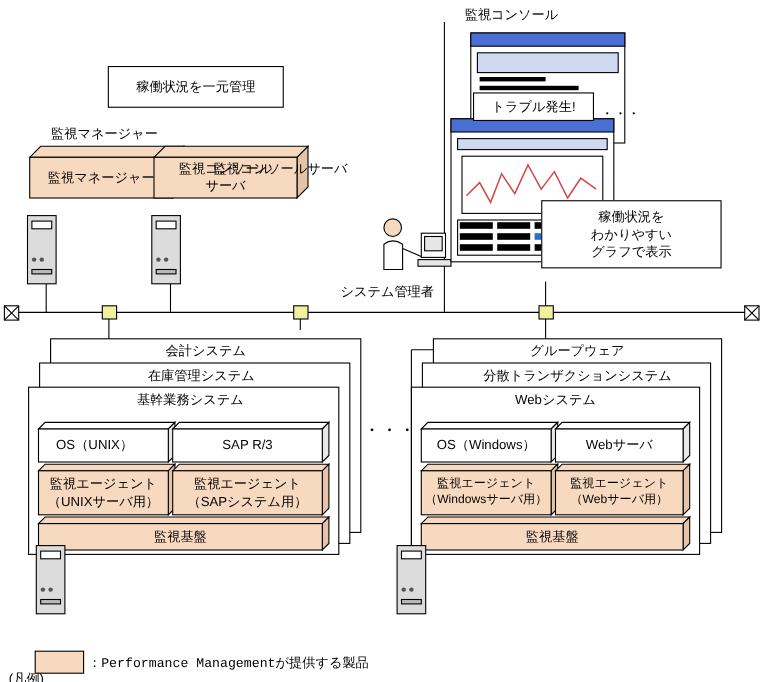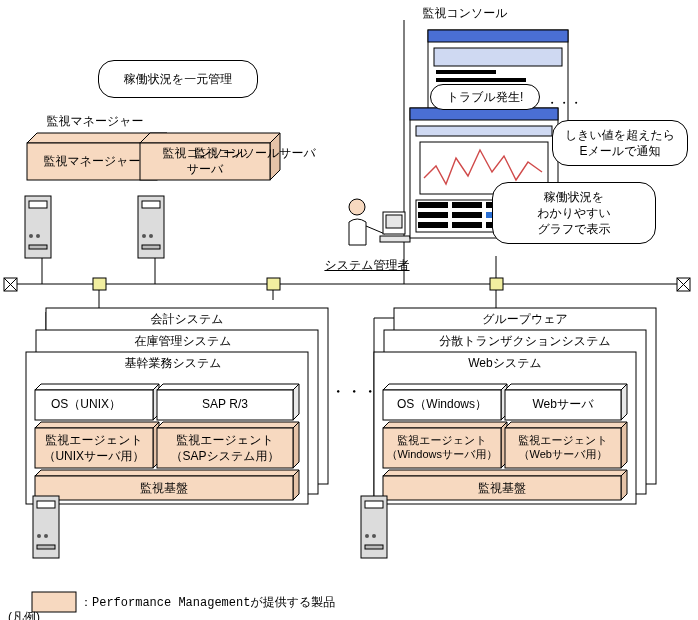--- a/index.html
+++ b/index.html
@@ -2,21 +2,21 @@
 <html><head>
 <meta charset="utf-8">
 <style>
   html,body{margin:0;padding:0;background:#ffffff;}
   body{width:698px;height:620px;position:relative;font-family:"Liberation Sans",sans-serif;color:#000;overflow:hidden;}
   #stage{position:absolute;left:0;top:0;width:698px;height:620px;}
   .abs{position:absolute;box-sizing:border-box;}
   .txt{font-size:12px;line-height:1.25;white-space:pre;}
   .ctr{text-align:center;}
   
-  .bubble{border:1px solid #000;background:#fff;border-radius:16px;display:flex;align-items:center;justify-content:center;text-align:center;font-size:12px;line-height:1.35;}
+  .bubble{border:1px solid #000;background:#fff;border-radius:0;display:flex;align-items:center;justify-content:center;text-align:center;font-size:12px;line-height:1.35;}
   svg{display:block;}
   .mono{font-family:"Liberation Mono",monospace;}
 </style>
 </head>
 <body>
 
 <div id="stage">
 
   <svg width="698" height="620" class="abs" style="left:0;top:0;">
 
@@ -181,36 +181,34 @@
   </svg>
 
   <div class="abs txt ctr" style="left:385px;top:6px;width:160px;">監視コンソール</div>
 
   <div class="abs bubble" style="left:98px;top:60px;width:160px;height:38px;">稼働状況を一元管理</div>
 
   <div class="abs bubble" style="left:430px;top:84px;width:110px;height:26px;">トラブル発生!</div>
 
   <div class="abs txt" style="left:546px;top:96px;">・・・</div>
 
-  <div class="abs bubble" style="left:552px;top:120px;width:136px;height:46px;white-space:pre-line;">しきい値を超えたら
-Eメールで通知</div>
 
   <div class="abs bubble" style="left:492px;top:182px;width:164px;height:62px;white-space:pre-line;">稼働状況を
 わかりやすい
 グラフで表示</div>
 
   <div class="abs txt ctr" style="left:10px;top:114px;width:170px;">監視マネージャー</div>
   <div class="abs txt ctr" style="left:160px;top:114px;width:190px;margin-top:32px;">監視コンソールサーバ</div>
 
   <div class="abs txt ctr" style="left:27px;top:154px;width:130px;">監視マネージャー</div>
 
   <div class="abs txt ctr" style="left:140px;top:146px;width:130px;white-space:pre-line;line-height:1.3;">監視コンソール
 サーバ</div>
 
-  <div class="abs txt ctr" style="left:302px;top:258px;width:130px;text-decoration:underline;">システム管理者</div>
+  <div class="abs txt ctr" style="left:287px;top:258px;width:130px;">システム管理者</div>
 
   <div class="abs txt ctr" style="left:46px;top:312px;width:282px;">会計システム</div>
   <div class="abs txt ctr" style="left:42px;top:334px;width:282px;">在庫管理システム</div>
   <div class="abs txt ctr" style="left:26px;top:356px;width:294px;">基幹業務システム</div>
 
   <div class="abs txt ctr" style="left:35px;top:397px;width:102px;">OS（UNIX）</div>
   <div class="abs txt ctr" style="left:157px;top:397px;width:136px;">SAP R/3</div>
 
   <div class="abs txt ctr" style="left:35px;top:433px;width:118px;white-space:pre-line;line-height:1.3;">監視エージェント
 （UNIXサーバ用）</div>

